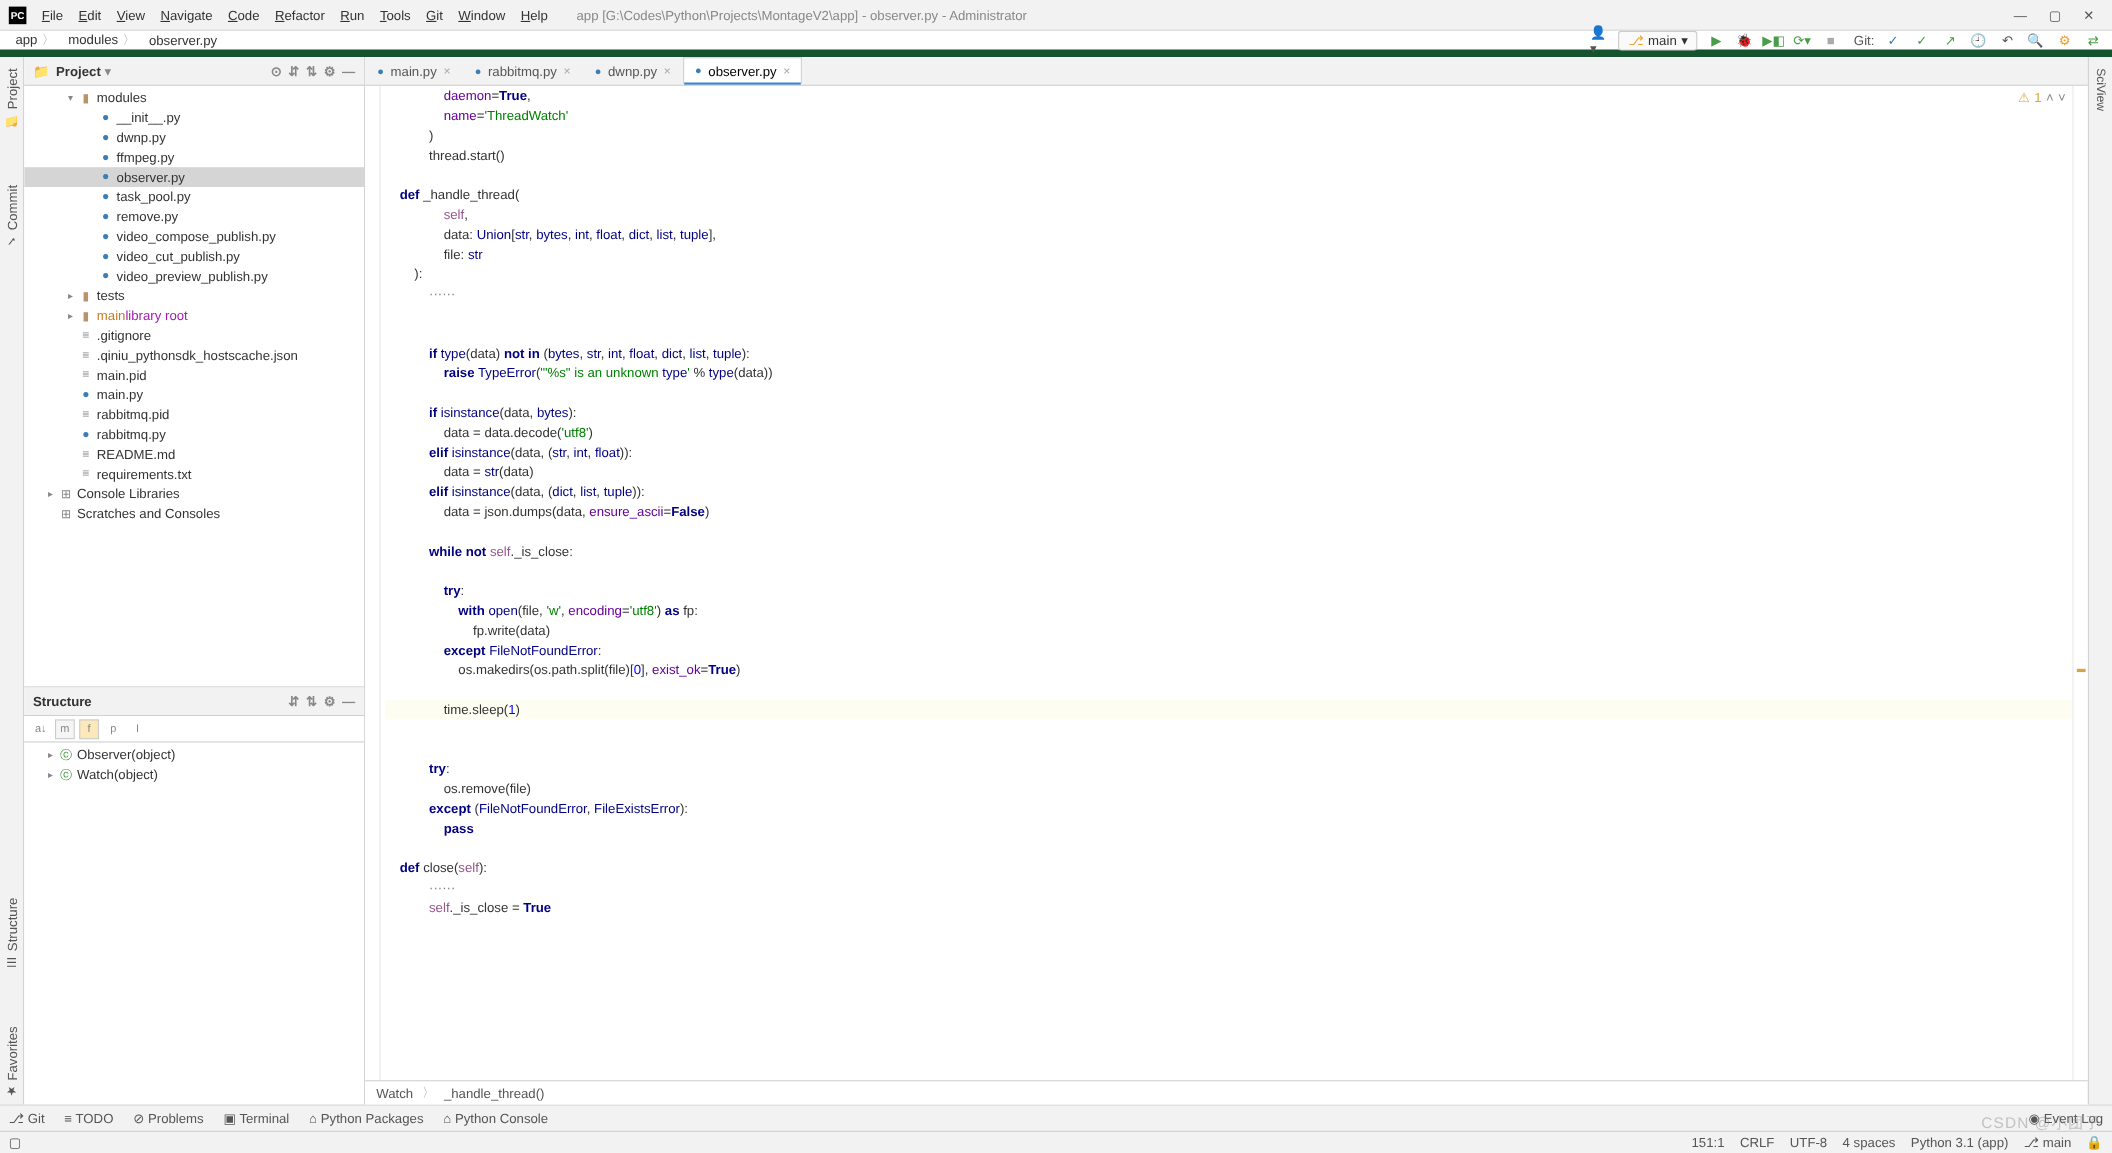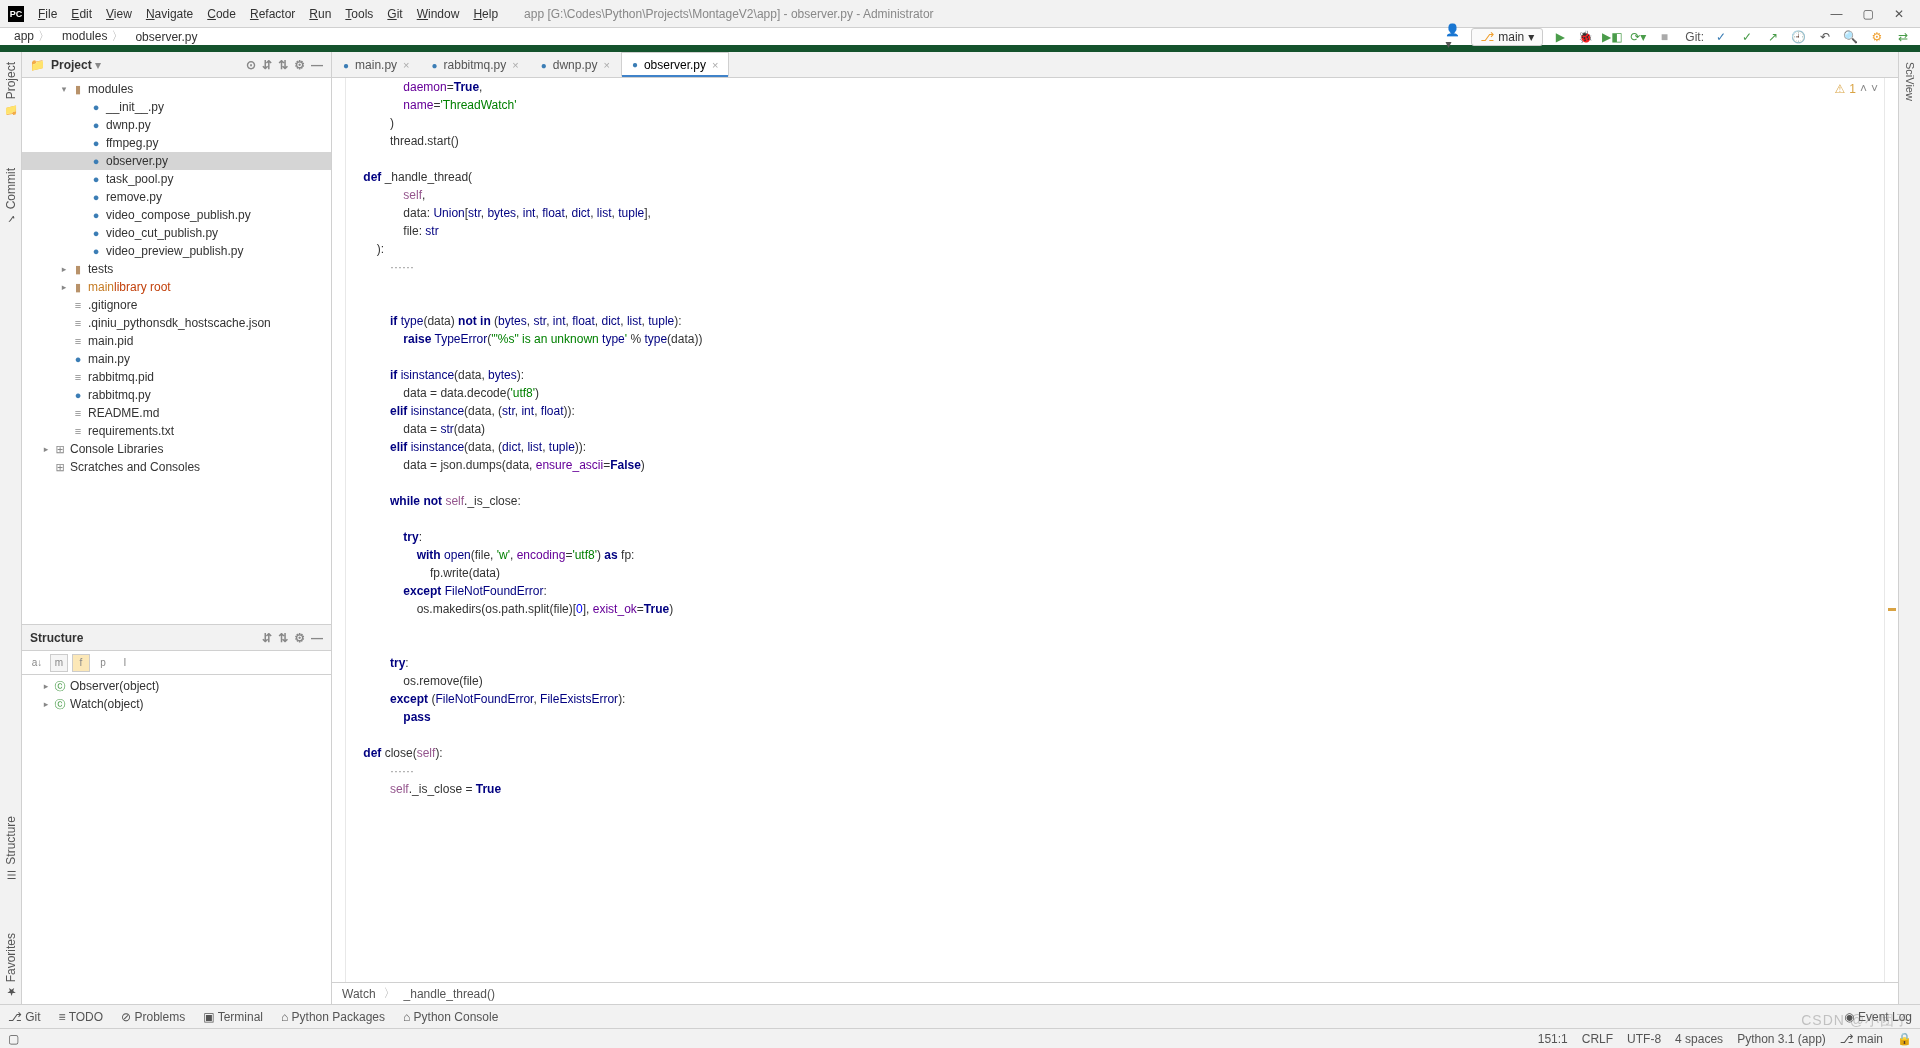--- a/index.html
+++ b/index.html
@@ -40,21 +40,21 @@
 .panel-hdr .tools { margin-left: auto; display: flex; gap: 6px; color: #888;}
 .tree { flex: 1; overflow: auto; font-family: "Consolas", monospace; font-size: 12px; padding: 2px 0;}
 .tree .node { display: flex; align-items: center; height: 18px; padding-left: 4px; white-space: nowrap;}
 .tree .arrow { width: 12px; color: #888; font-size: 9px; text-align: center;}
 .tree .ico { width: 16px; text-align: center; margin-right: 2px; font-size: 11px;}
 .tree .dir-ico { color: #b8926a; }
 .tree .py-ico { color: #3b7db5; }
 .tree .txt-ico { color: #888; }
 .tree .selected { background: #d5d5d5; }
 .tree .libroot { color: #c57b23; }
-.tree .lib { color: #c2410c; }
+.tree .lib { color: #a21caf; }
 .structure { height: 380px; border-top: 1px solid #d0d0d0; display:flex; flex-direction:column; }
 .structure .toolbar2 { height: 24px; background: #fff; border-bottom: 1px solid #d0d0d0; display:flex; align-items:center; gap:4px; padding:0 6px; color:#888;}
 .structure .toolbar2 .tb-btn { width:18px; height:18px; border:1px solid transparent; display:flex; align-items:center; justify-content:center; font-size:10px;}
 .structure .toolbar2 .tb-btn.active { border:1px solid #ccc; background:#f5f5f5;}
 
 .editor-zone { flex: 1; display: flex; flex-direction: column; background: #fff;}
 .tabs { height: 26px; background: #f2f2f2; border-bottom: 1px solid #d0d0d0; display: flex; align-items: flex-end;}
 .tab { height: 25px; padding: 0 10px; display: flex; align-items: center; gap: 6px; border: 1px solid transparent; border-bottom: none; color: #555; cursor: pointer;}
 .tab .py { color: #3b7db5; font-size: 10px;}
 .tab .x { color: #aaa; font-size: 11px;}
@@ -354,20 +354,21 @@
 <span class="">                data = json.dumps(data, <span class="p">ensure_ascii</span>=<span class="k">False</span>)</span>
 <span class=""></span>
 <span class="">            <span class="k">while</span> <span class="k">not</span> <span class="self">self</span>._is_close:</span>
 <span class=""></span>
 <span class="">                <span class="k">try</span>:</span>
 <span class="">                    <span class="k">with</span> <span class="bi">open</span>(file, <span class="s">'w'</span>, <span class="p">encoding</span>=<span class="s">'utf8'</span>) <span class="k">as</span> fp:</span>
 <span class="">                        fp.write(data)</span>
 <span class="">                <span class="k">except</span> <span class="bi">FileNotFoundError</span>:</span>
 <span class="">                    os.makedirs(os.path.split(file)[<span class="n">0</span>], <span class="p">exist_ok</span>=<span class="k">True</span>)</span>
 <span class=""></span>
+<span class="hl-line">                time.sleep(<span class="n">1</span>)</span>
 <span class=""></span>
 <span class="">            <span class="k">try</span>:</span>
 <span class="">                os.remove(file)</span>
 <span class="">            <span class="k">except</span> (<span class="bi">FileNotFoundError</span>, <span class="bi">FileExistsError</span>):</span>
 <span class="">                <span class="k">pass</span></span>
 <span class=""></span>
 <span class="">    <span class="k">def</span> close(<span class="self">self</span>):</span>
 <span class="">            <span class="comment">······</span></span>
 <span class="">            <span class="self">self</span>._is_close = <span class="k">True</span></span>
 <span class=""></span>

